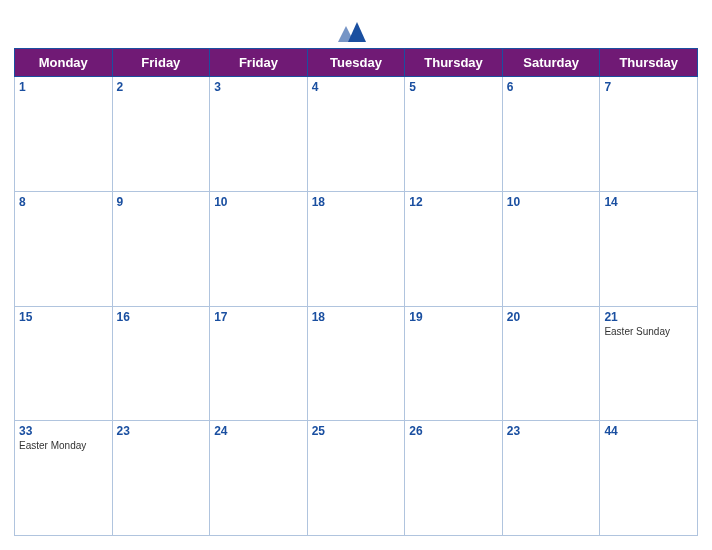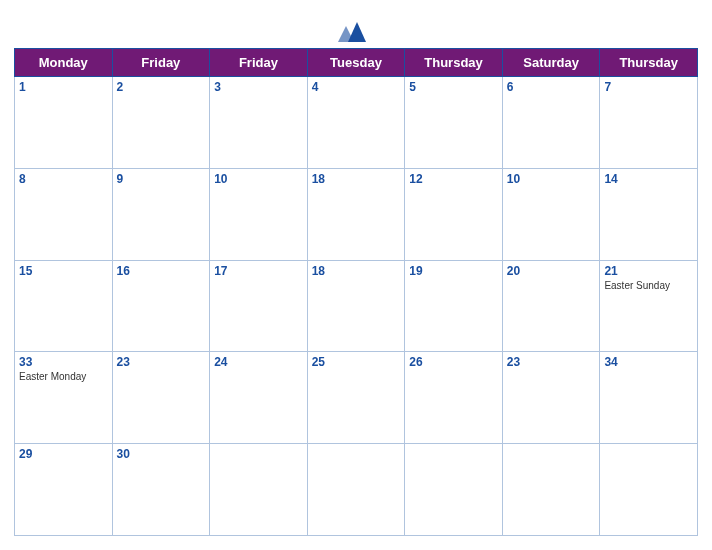--- a/index.html
+++ b/index.html
@@ -224,31 +224,18 @@
           <td>
             <span class="day-number">25</span>
           </td>
           <td>
             <span class="day-number">26</span>
           </td>
           <td>
             <span class="day-number">23</span>
           </td>
           <td>
-            <span class="day-number">34</span>
-          </td>
-        </tr>
-        <tr>
-          <td>
-            <span class="day-number">29</span>
-          </td>
-          <td>
-            <span class="day-number">30</span>
-          </td>
-          <td class="empty-cell"></td>
-          <td class="empty-cell"></td>
-          <td class="empty-cell"></td>
-          <td class="empty-cell"></td>
-          <td class="empty-cell"></td>
+            <span class="day-number">44</span>
+          </td>
         </tr>
       </tbody>
   </table>
 </div>
 
 </body></html>

